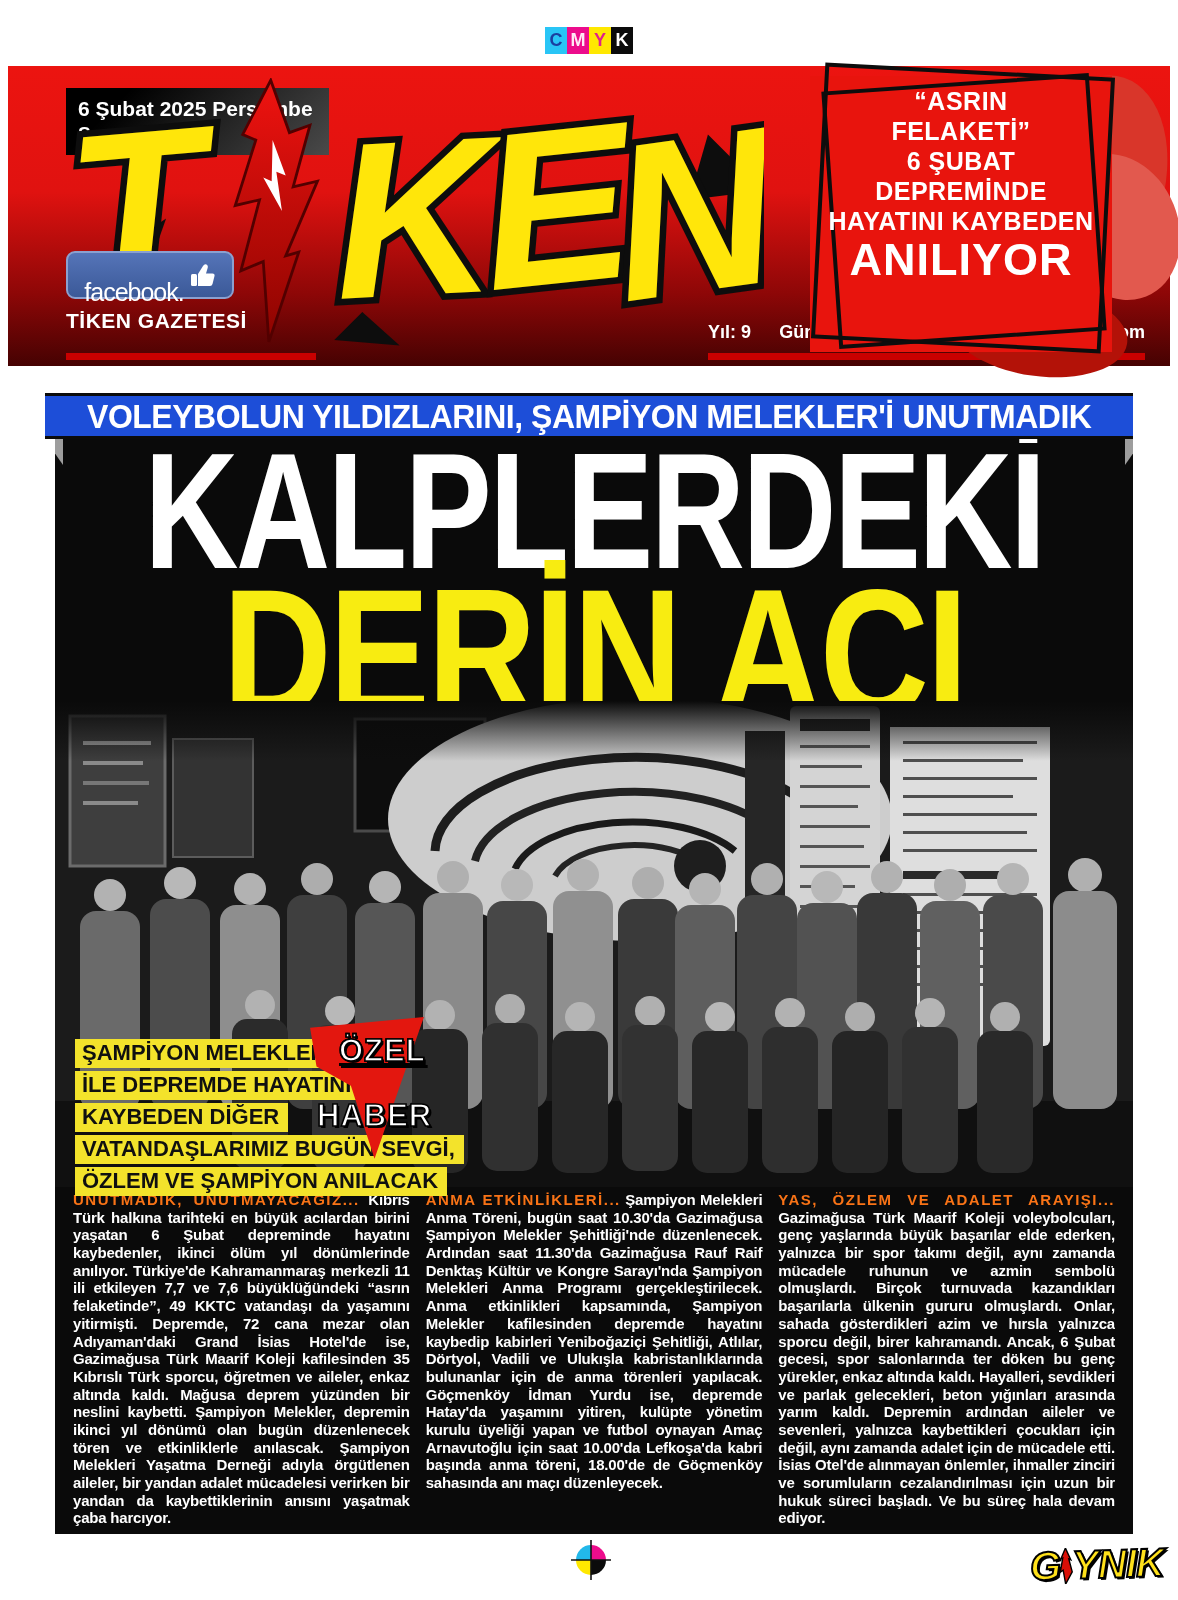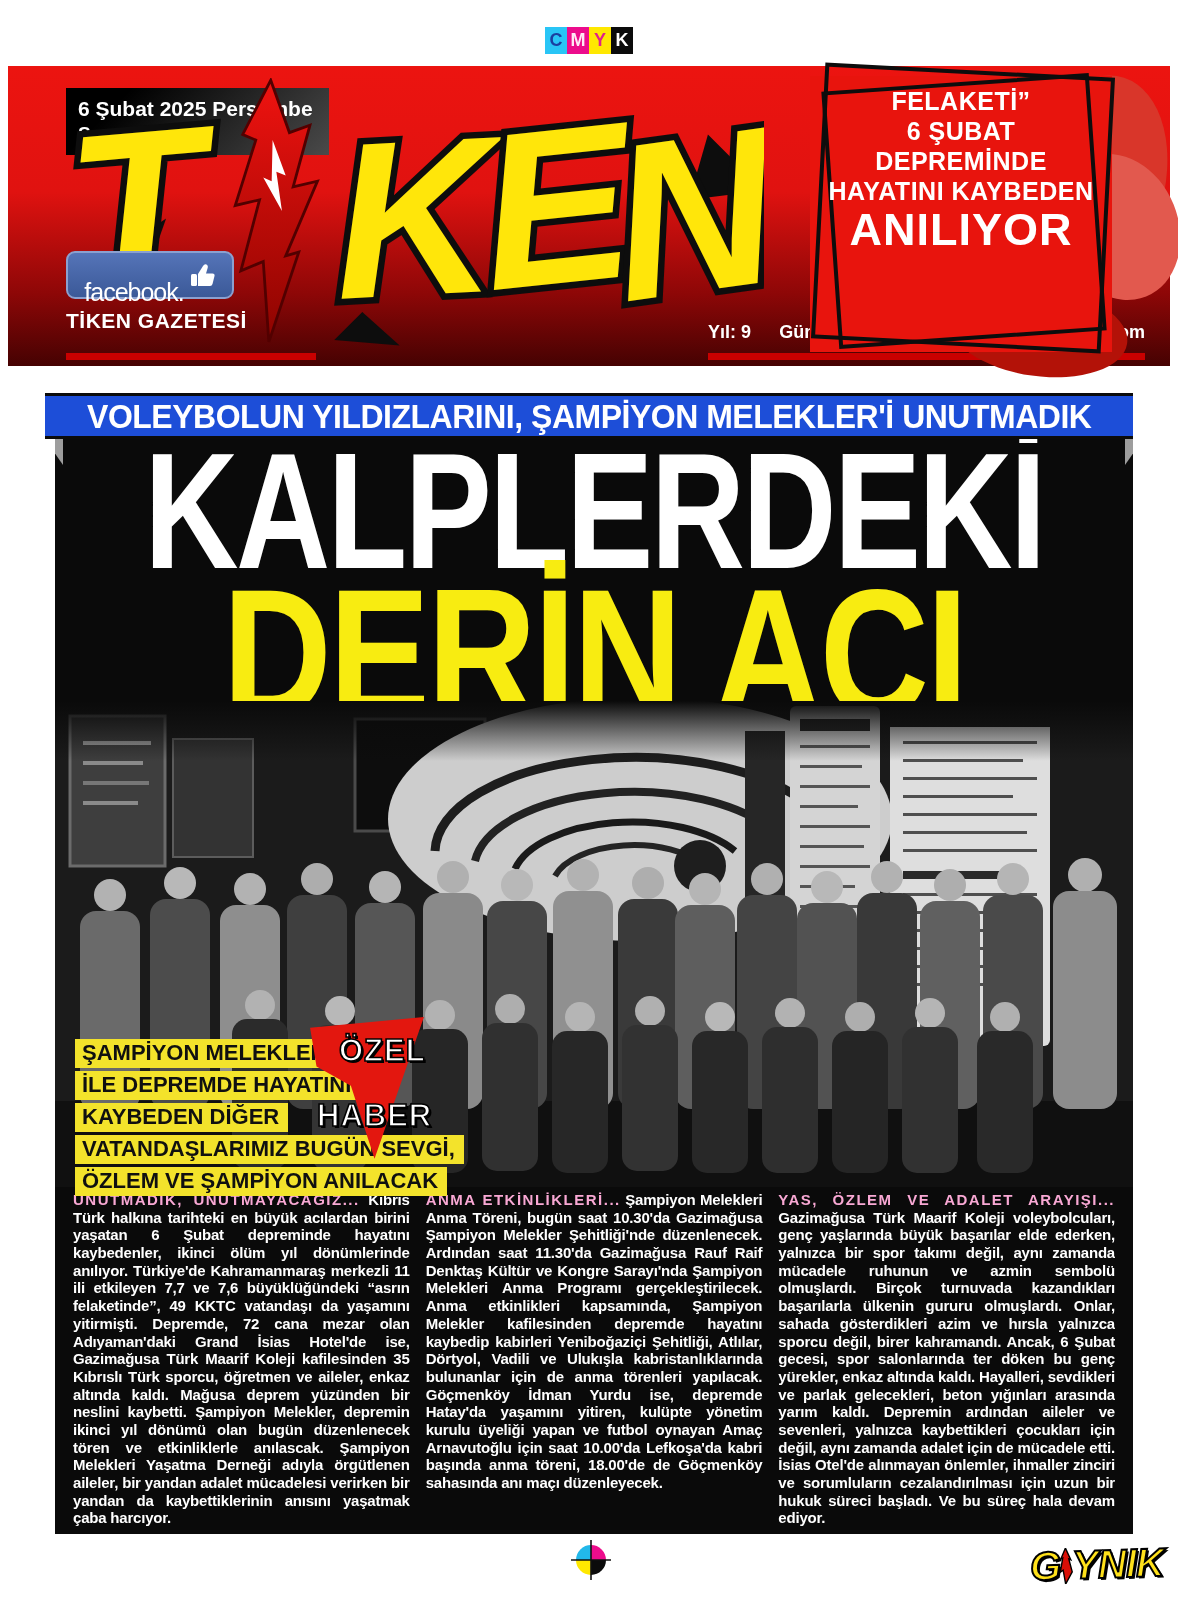--- a/index.html
+++ b/index.html
@@ -78,28 +78,28 @@
   .photo { position:absolute; left:0; top:262px; width:1078px; height:486px; }
 
   .caption { position:absolute; left:20px; top:600px; z-index:5; }
   .caption div { display:table; background:#f3e32b; color:#101010; font-weight:bold;
     font-size:22px; line-height:26px; padding:1px 9px 2px 7px; margin-bottom:3px; }
 
   .ozel { position:absolute; left:232px; top:578px; width:170px; height:150px; z-index:6; }
   .ozel svg { position:absolute; left:20px; top:0; }
   .ozel .t { position:absolute; color:#fff; font-weight:bold; font-size:31px; letter-spacing:1px;
     -webkit-text-stroke:1.6px #000; text-shadow:2px 2px 0 #000; }
-  .ozel .t1 { left:52px; top:16px; }
+  .ozel .t1 { left:52px; top:16px;text-decoration:underline; }
   .ozel .t2 { left:30px; top:68px;margin-top:13px; }
 
   .cols { position:absolute; left:18px; top:752px; width:1042px; height:338px; display:flex;
     gap:16px; overflow:hidden; }
   .col { flex:1; color:#fff; font-weight:bold; font-size:15px; line-height:1.18;
     text-align:justify; letter-spacing:-0.2px; }
-  .col .lead { color:#f9a8d4; letter-spacing:1.5px; }
+  .col .lead { color:#f97316; letter-spacing:1.5px; }
 
   
   .regmark { position:absolute; left:571px; top:1540px; }
   .giynik { position:absolute; right:14px; top:1542px; display:flex; align-items:flex-end;
     transform:rotate(-2deg); }
   .giynik b { font-style:italic; font-weight:bold; font-size:40px; color:#ffe11a;
     -webkit-text-stroke:2px #000; text-shadow:2px 2px 0 #000; letter-spacing:-1px; }
   .giynik svg { margin:0 -2px 4px -2px; }
 </style>
 </head>
@@ -165,20 +165,21 @@
     <div class="bar right"></div>
 
     <div class="promo">
       <div class="blob b1"></div>
       <div class="blob b2"></div>
       <div class="blob b3"></div>
       <div class="promo-core"></div>
       <div class="frame f1"></div>
       <div class="frame f2"></div>
       <div class="promo-text">
+        <div class="pl">“ASRIN</div>
         <div class="pl">FELAKETİ”</div>
         <div class="pl">6 ŞUBAT</div>
         <div class="pl">DEPREMİNDE</div>
         <div class="pl">HAYATINI KAYBEDEN</div>
         <div class="pb">ANILIYOR</div>
       </div>
     </div>
   </div>
 
   <div class="kicker">

